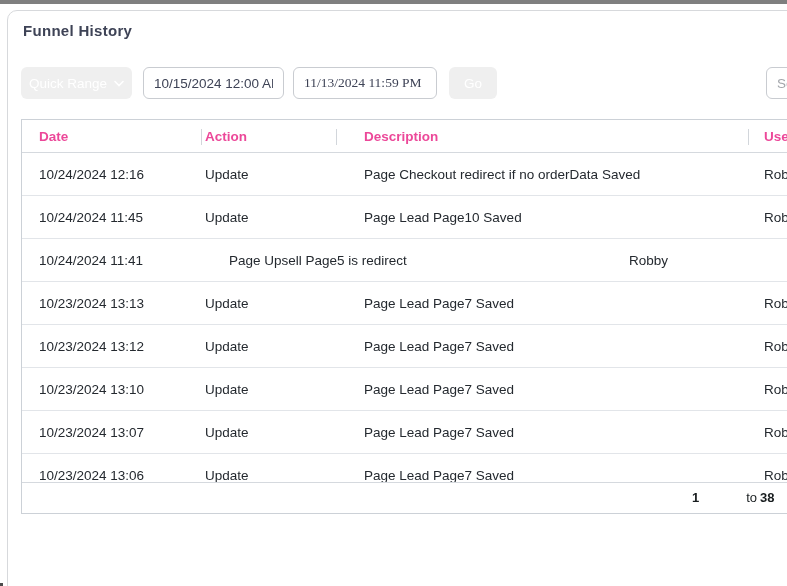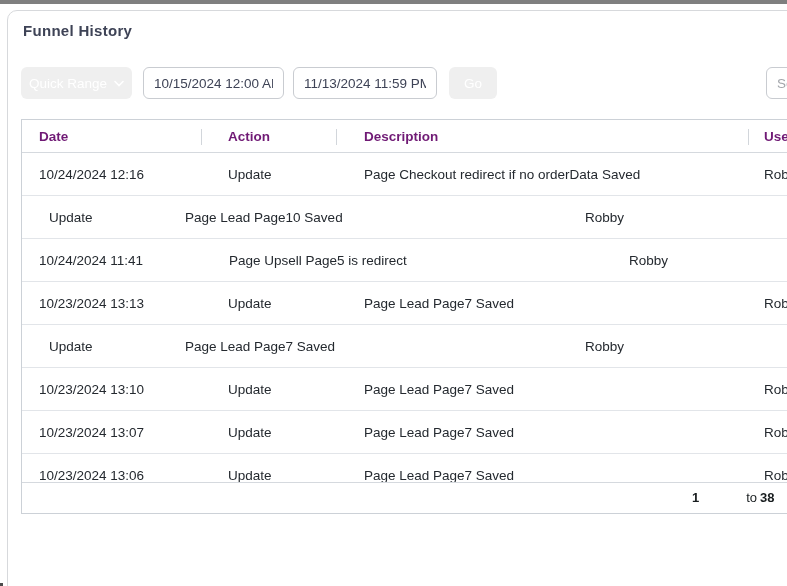--- a/index.html
+++ b/index.html
@@ -19,33 +19,33 @@
   .btn { position:absolute; top:56px; height:32px; border:none; border-radius:6px;
     color:#fff; font-family:"Liberation Sans",sans-serif; font-size:13.5px; font-weight:500;
     display:flex; align-items:center; justify-content:center; cursor:pointer; }
   .btn-quick { left:13px; width:111px; gap:7px; }
   .btn-go { left:441px; width:48px; }
 
   .txt-input { position:absolute; top:56px; height:32px; border:1px solid #c9ccd1;
     border-radius:6px; padding:0 10px; font-family:"Liberation Sans",sans-serif;
     font-size:13.5px; font-weight:500; color:#3e4356; background:#fff; outline:none; }
   .inp-start { left:135px; width:141px; }
-  .inp-end   { left:285px; width:144px; }
+  .inp-end   { left:285px; width:144px;font-family:Liberation Serif, serif; }
   .inp-search{ left:758px; width:210px; font-weight:400; }
   .inp-search::placeholder { color:#a3a6ab; }
 
   
   .grid { position:absolute; left:13px; top:108px; width:860px; height:395px;
     border:1px solid #ccd1d7; background:#fff; font-size:13.5px; color:#24292f; }
   .ghead { display:flex; height:33px; border-bottom:1px solid #d5d9de; align-items:center; }
-  .hcell { font-weight:700; color:#701a75; position:relative; height:100%;
+  .hcell { font-weight:700; color:#ec4899; position:relative; height:100%;
     display:flex; align-items:center; cursor:pointer; }
   .hcell .sep { position:absolute; left:0; top:9px; width:1px; height:16px; background:#d2d6db; }
   .c-date { width:179px; padding-left:17px; }
-  .c-action { width:135px; padding-left:27px; }
+  .c-action { width:135px; padding-left:4px; }
   .c-desc { width:412px; padding-left:28px; }
   .c-user { flex:1; padding-left:16px; }
 
   .gbody { height:329px; overflow:hidden; }
   .grow { display:flex; height:43px; border-bottom:1px solid #e2e5e9; align-items:center; }
   .gcell { white-space:nowrap; overflow:hidden; }
 
   .gfoot { height:30px; border-top:1px solid #d5d9de; position:relative; }
   .summary { position:absolute; left:670px; top:0; line-height:29px; font-size:13px;
     color:#181d1f; white-space:nowrap; }
@@ -97,39 +97,41 @@
 
     <div class="gbody">
   <div class="grow">
     <div class="gcell c-date">10/24/2024 12:16</div>
     <div class="gcell c-action">Update</div>
     <div class="gcell c-desc">Page Checkout redirect if no orderData Saved</div>
     <div class="gcell c-user">Robby</div>
   </div>
 
   <div class="grow">
+    <div class="gcell c-date">10/24/2024 11:45</div>
     <div class="gcell c-action">Update</div>
     <div class="gcell c-desc">Page Lead Page10 Saved</div>
     <div class="gcell c-user">Robby</div>
   </div>
 
   <div class="grow">
     <div class="gcell c-date">10/24/2024 11:41</div>
     <div class="gcell c-desc">Page Upsell Page5 is redirect</div>
     <div class="gcell c-user">Robby</div>
   </div>
 
   <div class="grow">
     <div class="gcell c-date">10/23/2024 13:13</div>
     <div class="gcell c-action">Update</div>
     <div class="gcell c-desc">Page Lead Page7 Saved</div>
     <div class="gcell c-user">Robby</div>
   </div>
 
   <div class="grow">
+    <div class="gcell c-date">10/23/2024 13:12</div>
     <div class="gcell c-action">Update</div>
     <div class="gcell c-desc">Page Lead Page7 Saved</div>
     <div class="gcell c-user">Robby</div>
   </div>
 
   <div class="grow">
     <div class="gcell c-date">10/23/2024 13:10</div>
     <div class="gcell c-action">Update</div>
     <div class="gcell c-desc">Page Lead Page7 Saved</div>
     <div class="gcell c-user">Robby</div>

